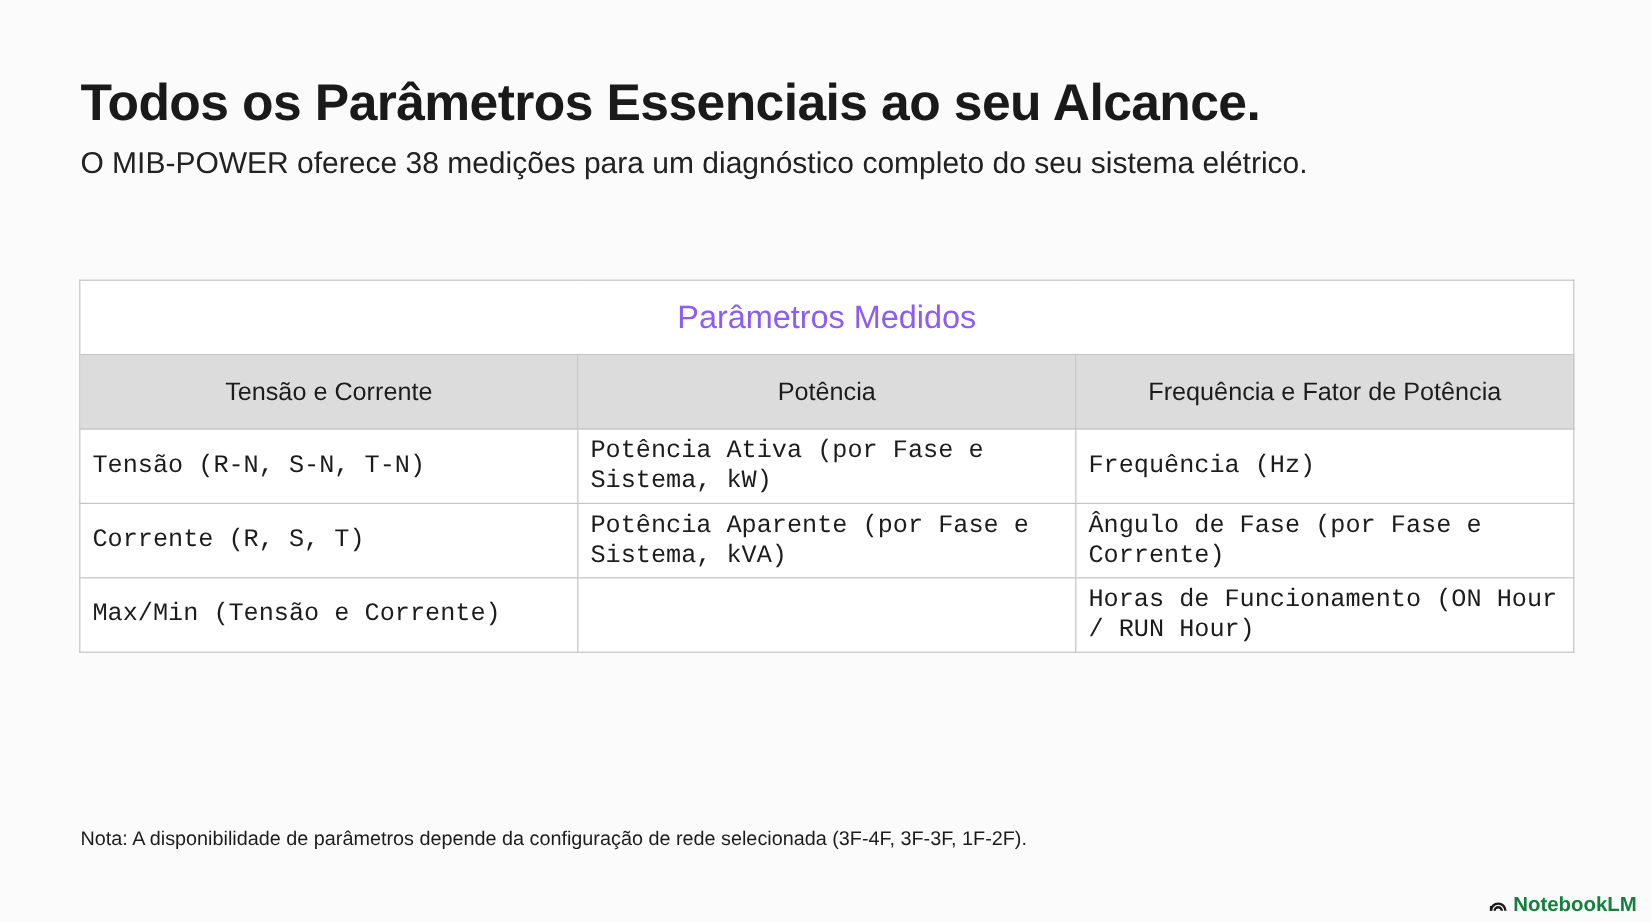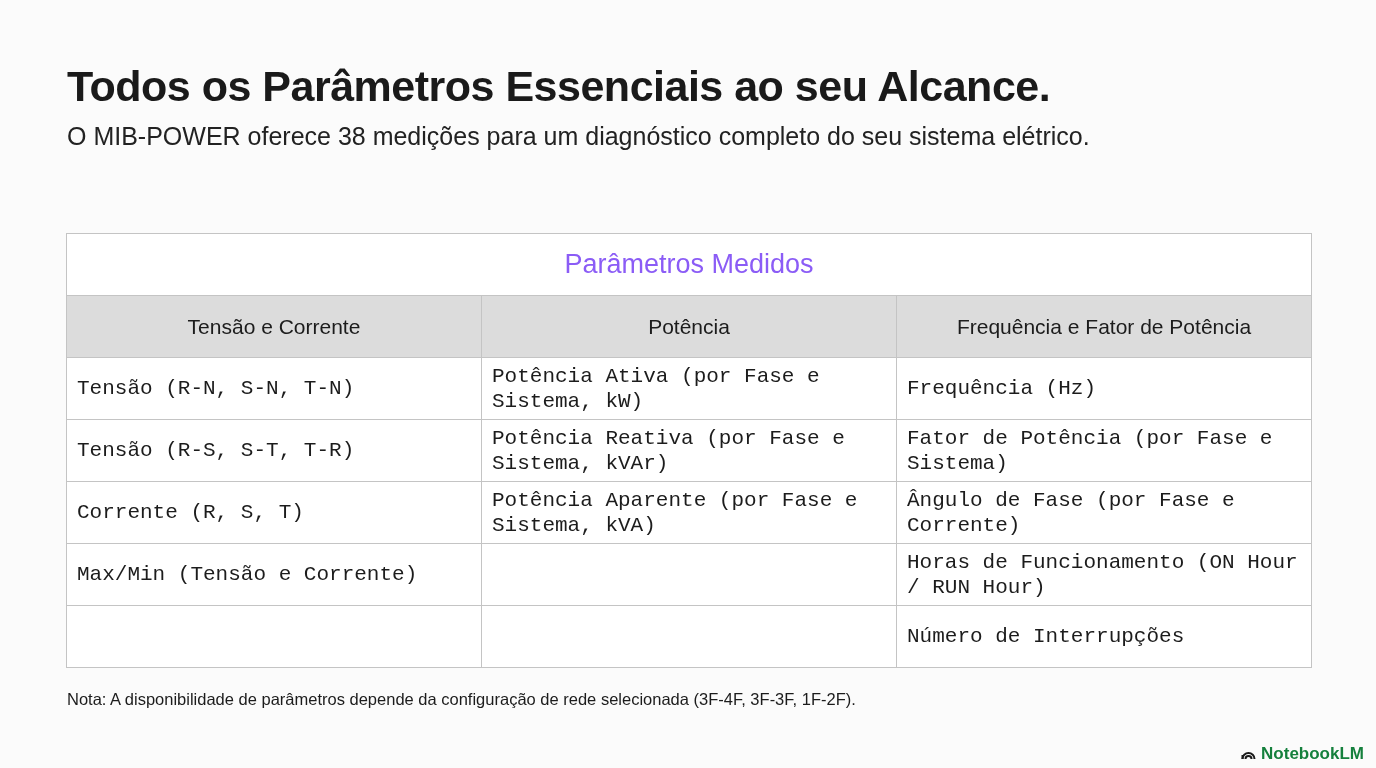--- a/index.html
+++ b/index.html
@@ -71,38 +71,28 @@
       <th class="col-head">Frequência e Fator de Potência</th>
     </tr>
   </thead>
   <tbody>
     <tr>
       <td>Tensão (R-N, S-N, T-N)</td>
       <td>Potência Ativa (por Fase e Sistema, kW)</td>
       <td>Frequência (Hz)</td>
     </tr>
     <tr>
-      <td>Tensão (R-S, S-T, T-R)</td>
-      <td>Potência Reativa (por Fase e Sistema, kVAr)</td>
-      <td>Fator de Potência (por Fase e Sistema)</td>
-    </tr>
-    <tr>
       <td>Corrente (R, S, T)</td>
       <td>Potência Aparente (por Fase e Sistema, kVA)</td>
       <td>Ângulo de Fase (por Fase e Corrente)</td>
     </tr>
     <tr>
       <td>Max/Min (Tensão e Corrente)</td>
       <td></td>
       <td>Horas de Funcionamento (ON Hour / RUN Hour)</td>
-    </tr>
-    <tr>
-      <td></td>
-      <td></td>
-      <td>Número de Interrupções</td>
     </tr>
   </tbody>
 </table>
 
 <div class="note">Nota: A disponibilidade de parâmetros depende da configuração de rede selecionada (3F-4F, 3F-3F, 1F-2F).</div>
 
 <div class="brand">
   <span>
     <svg width="15" height="11" viewBox="0 0 15 11">
       <path d="M1.5 10 A6 6 0 0 1 13.5 10" fill="none" stroke="#1a1a1a" stroke-width="2"></path>

